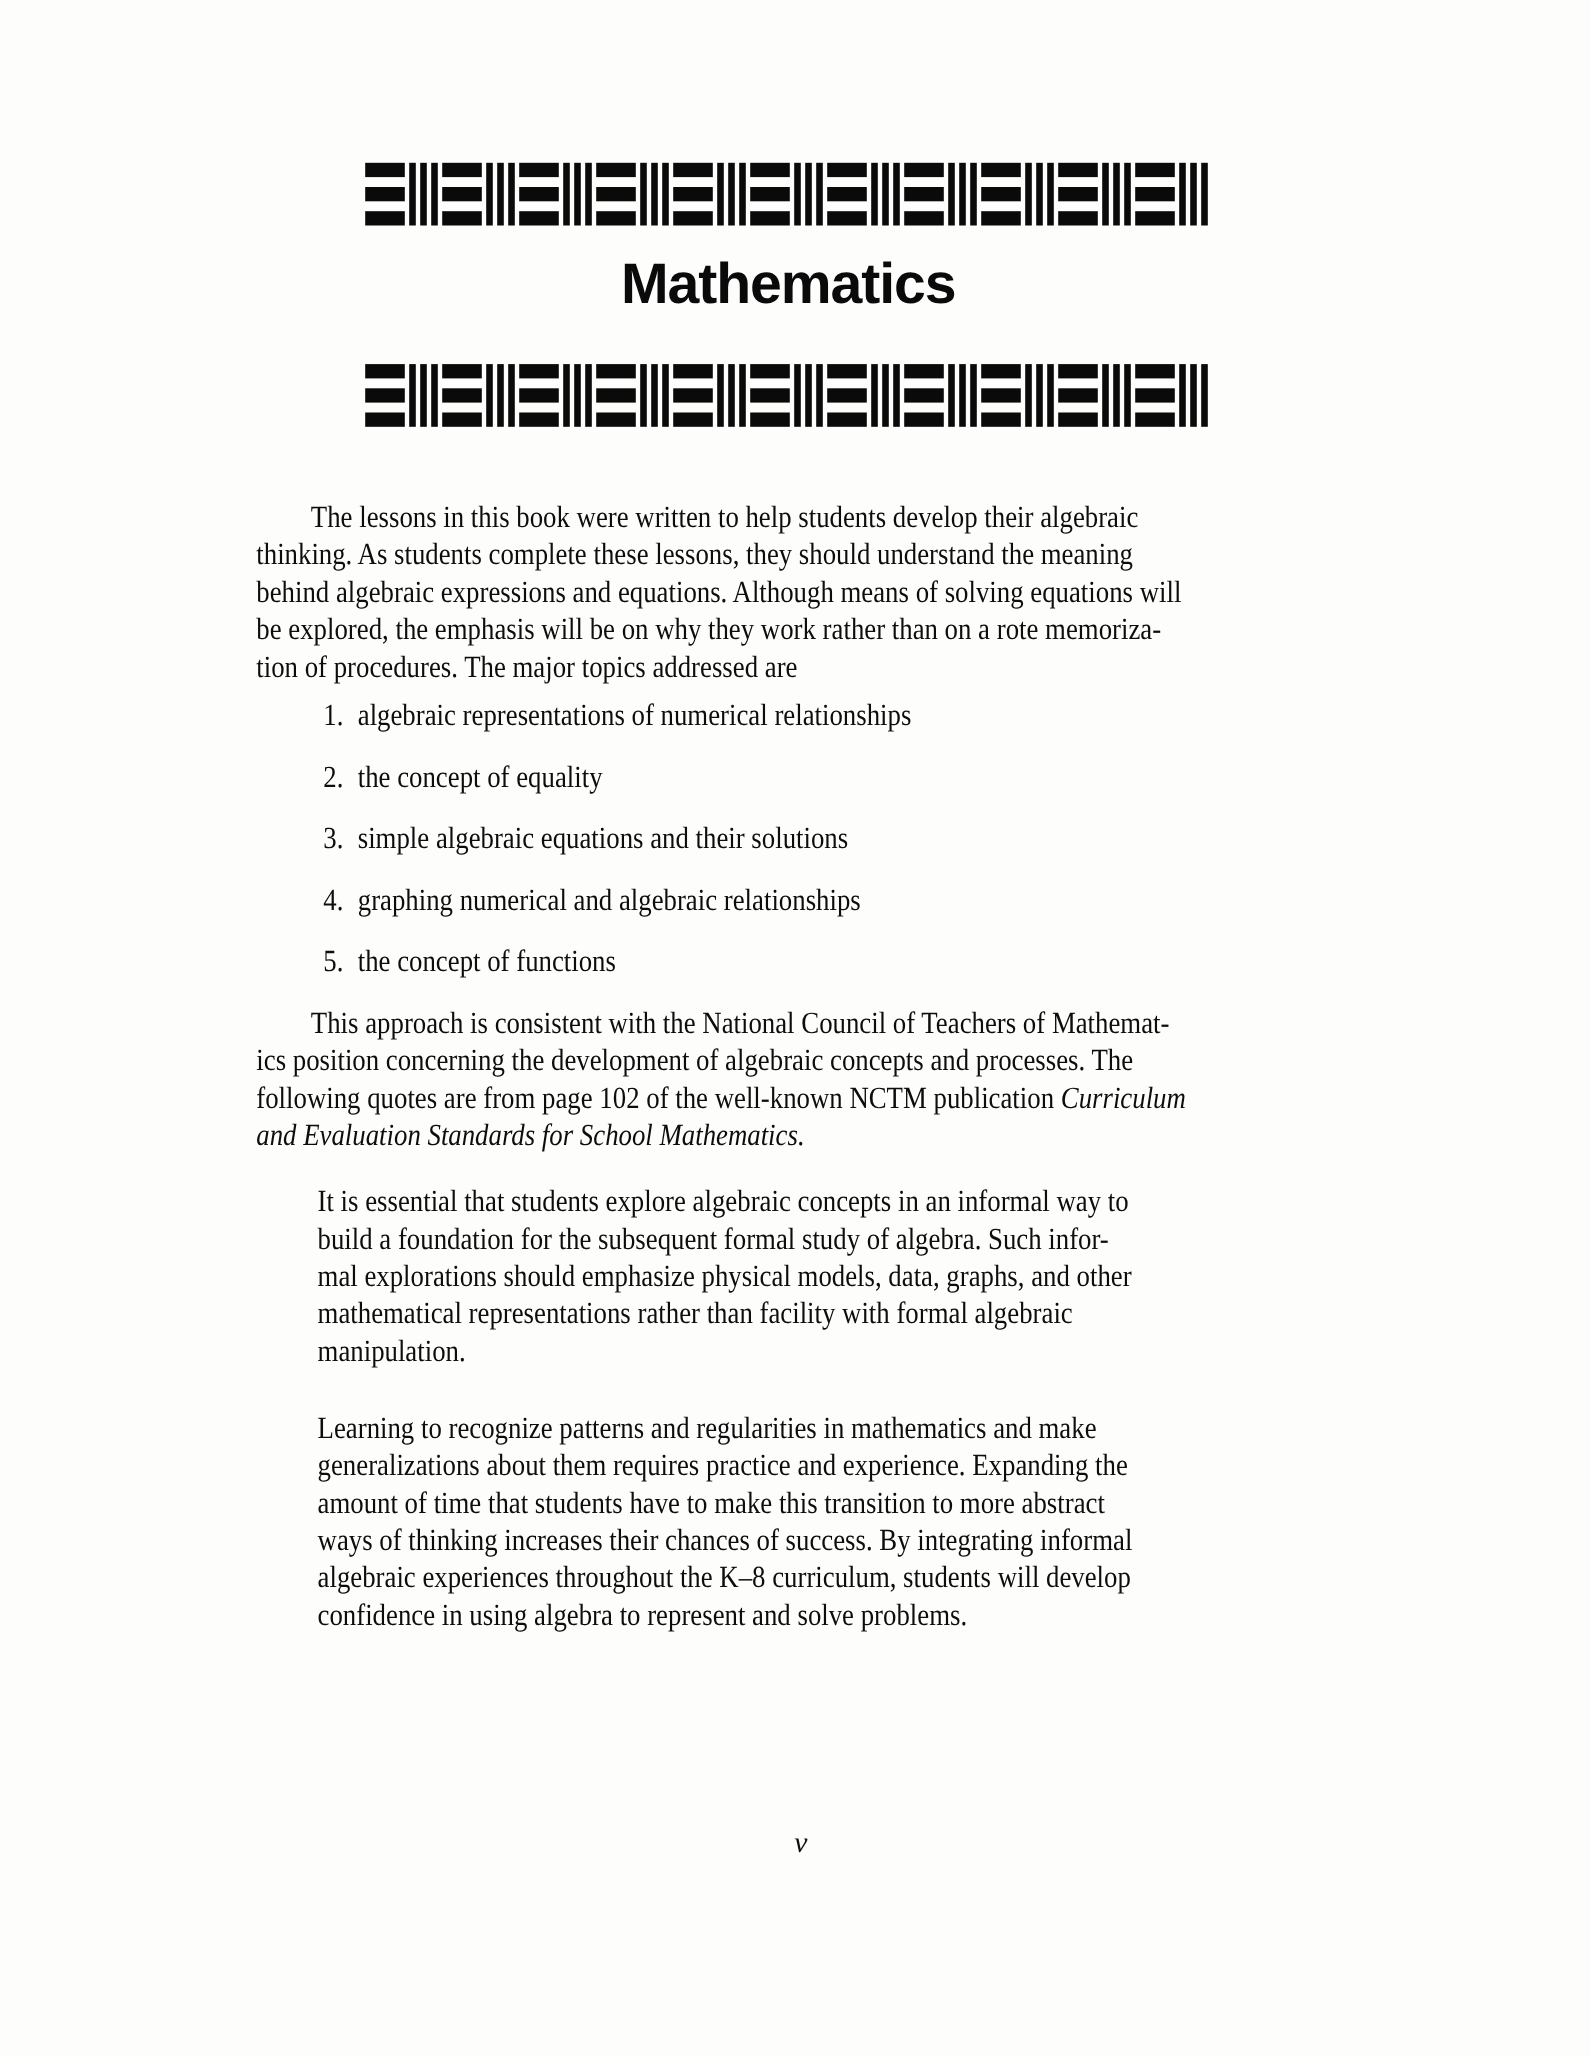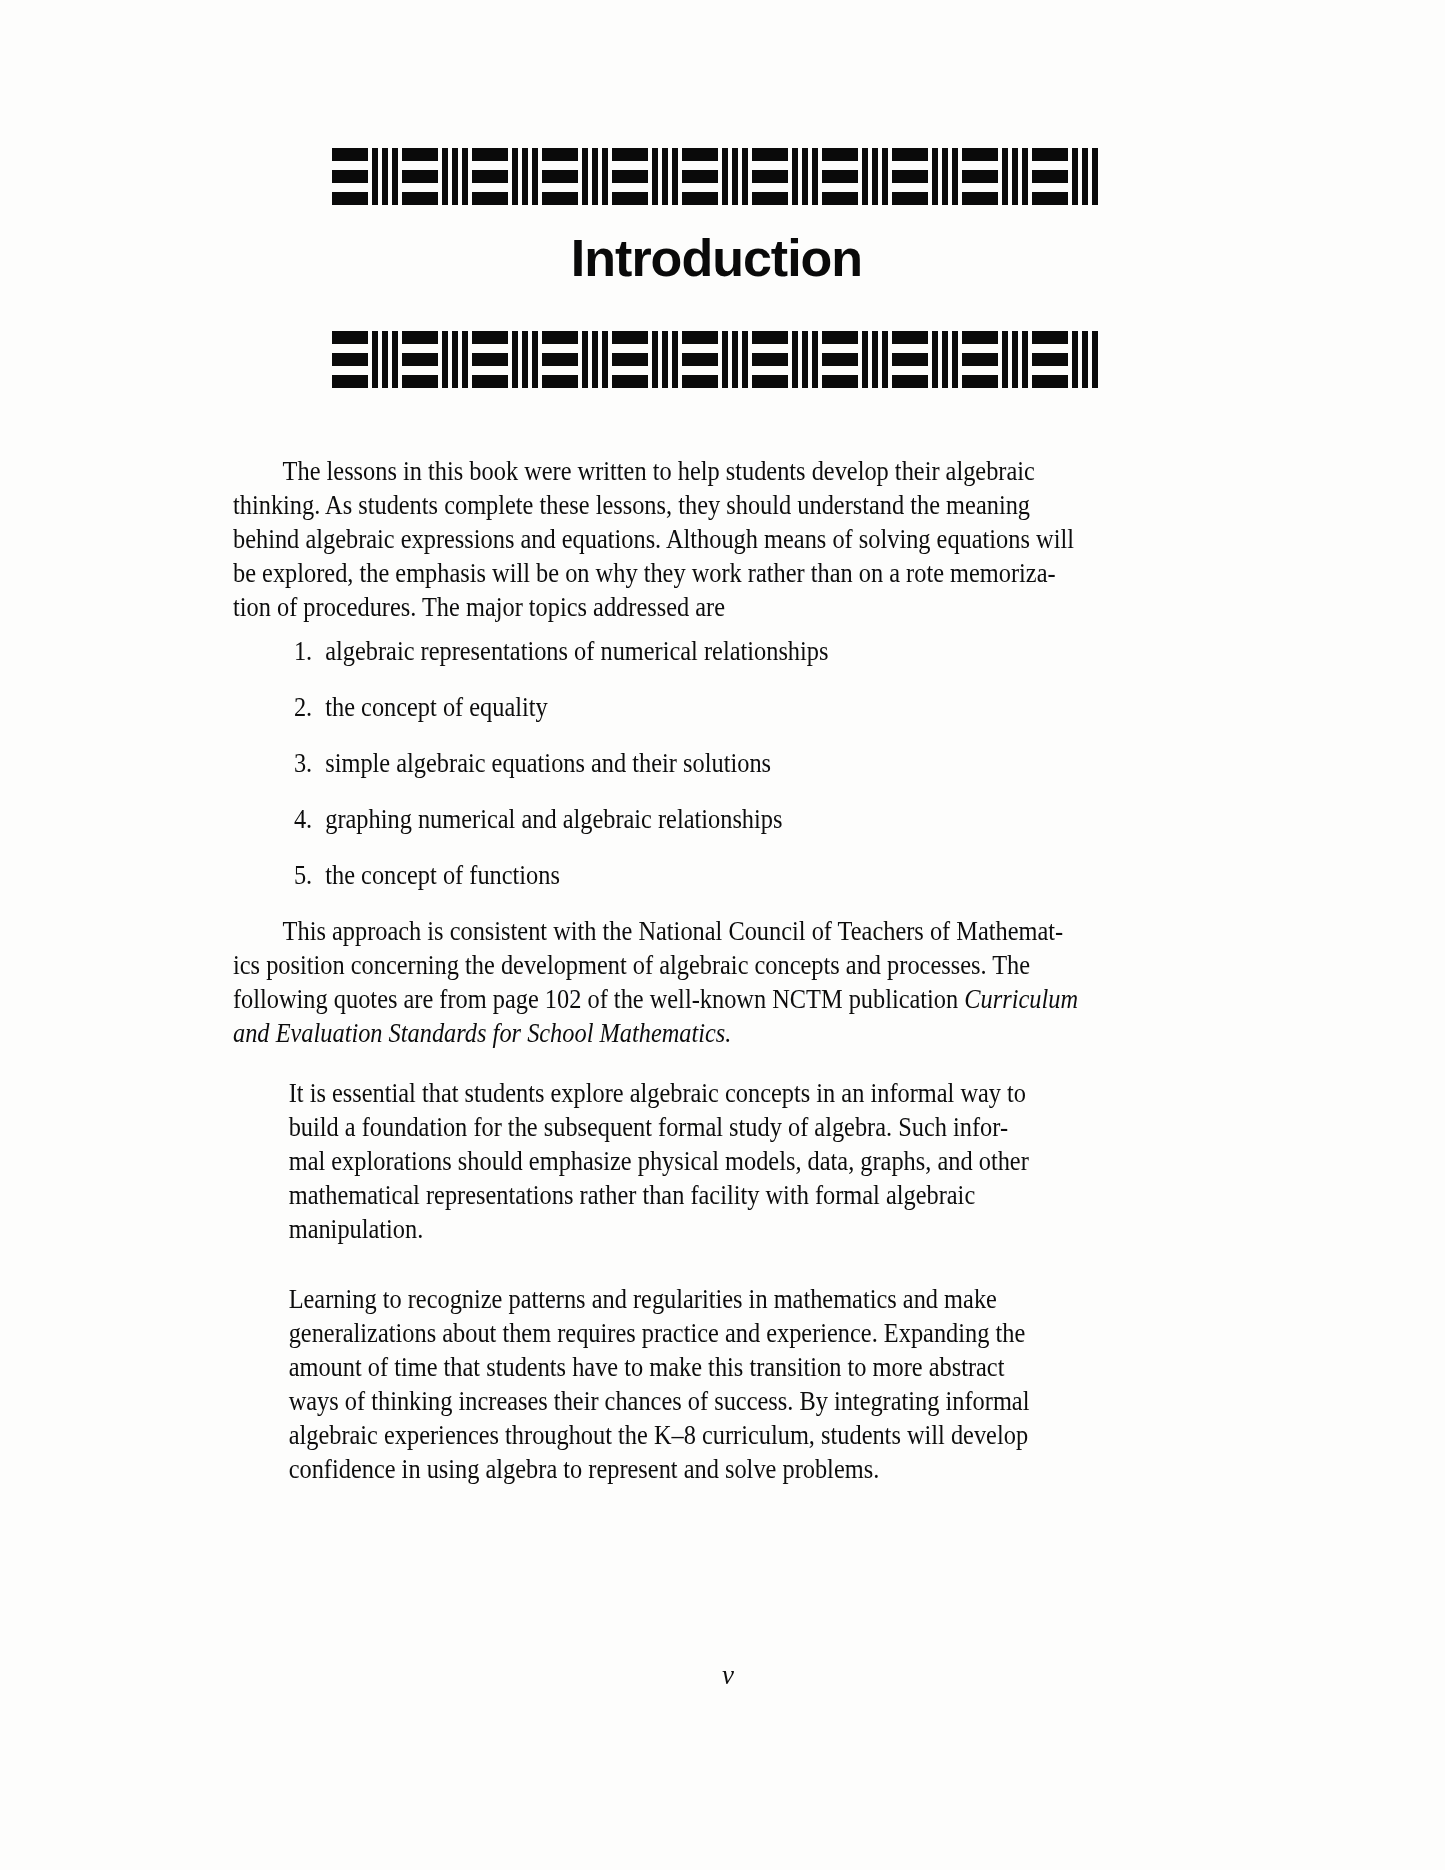--- a/index.html
+++ b/index.html
@@ -231,21 +231,21 @@
             <div class="hbar"></div>
           </div>
           <div class="vbars">
             <div class="vbar"></div>
             <div class="vbar"></div>
             <div class="vbar"></div>
           </div>
         </div>
       </div>
 
-    <h1 class="title">Introduction</h1>
+    <h1 class="title">Mathematics</h1>
 
     <div class="band band-bottom">
         <div class="unit">
           <div class="hbars">
             <div class="hbar"></div>
             <div class="hbar"></div>
             <div class="hbar"></div>
           </div>
           <div class="vbars">
             <div class="vbar"></div>

